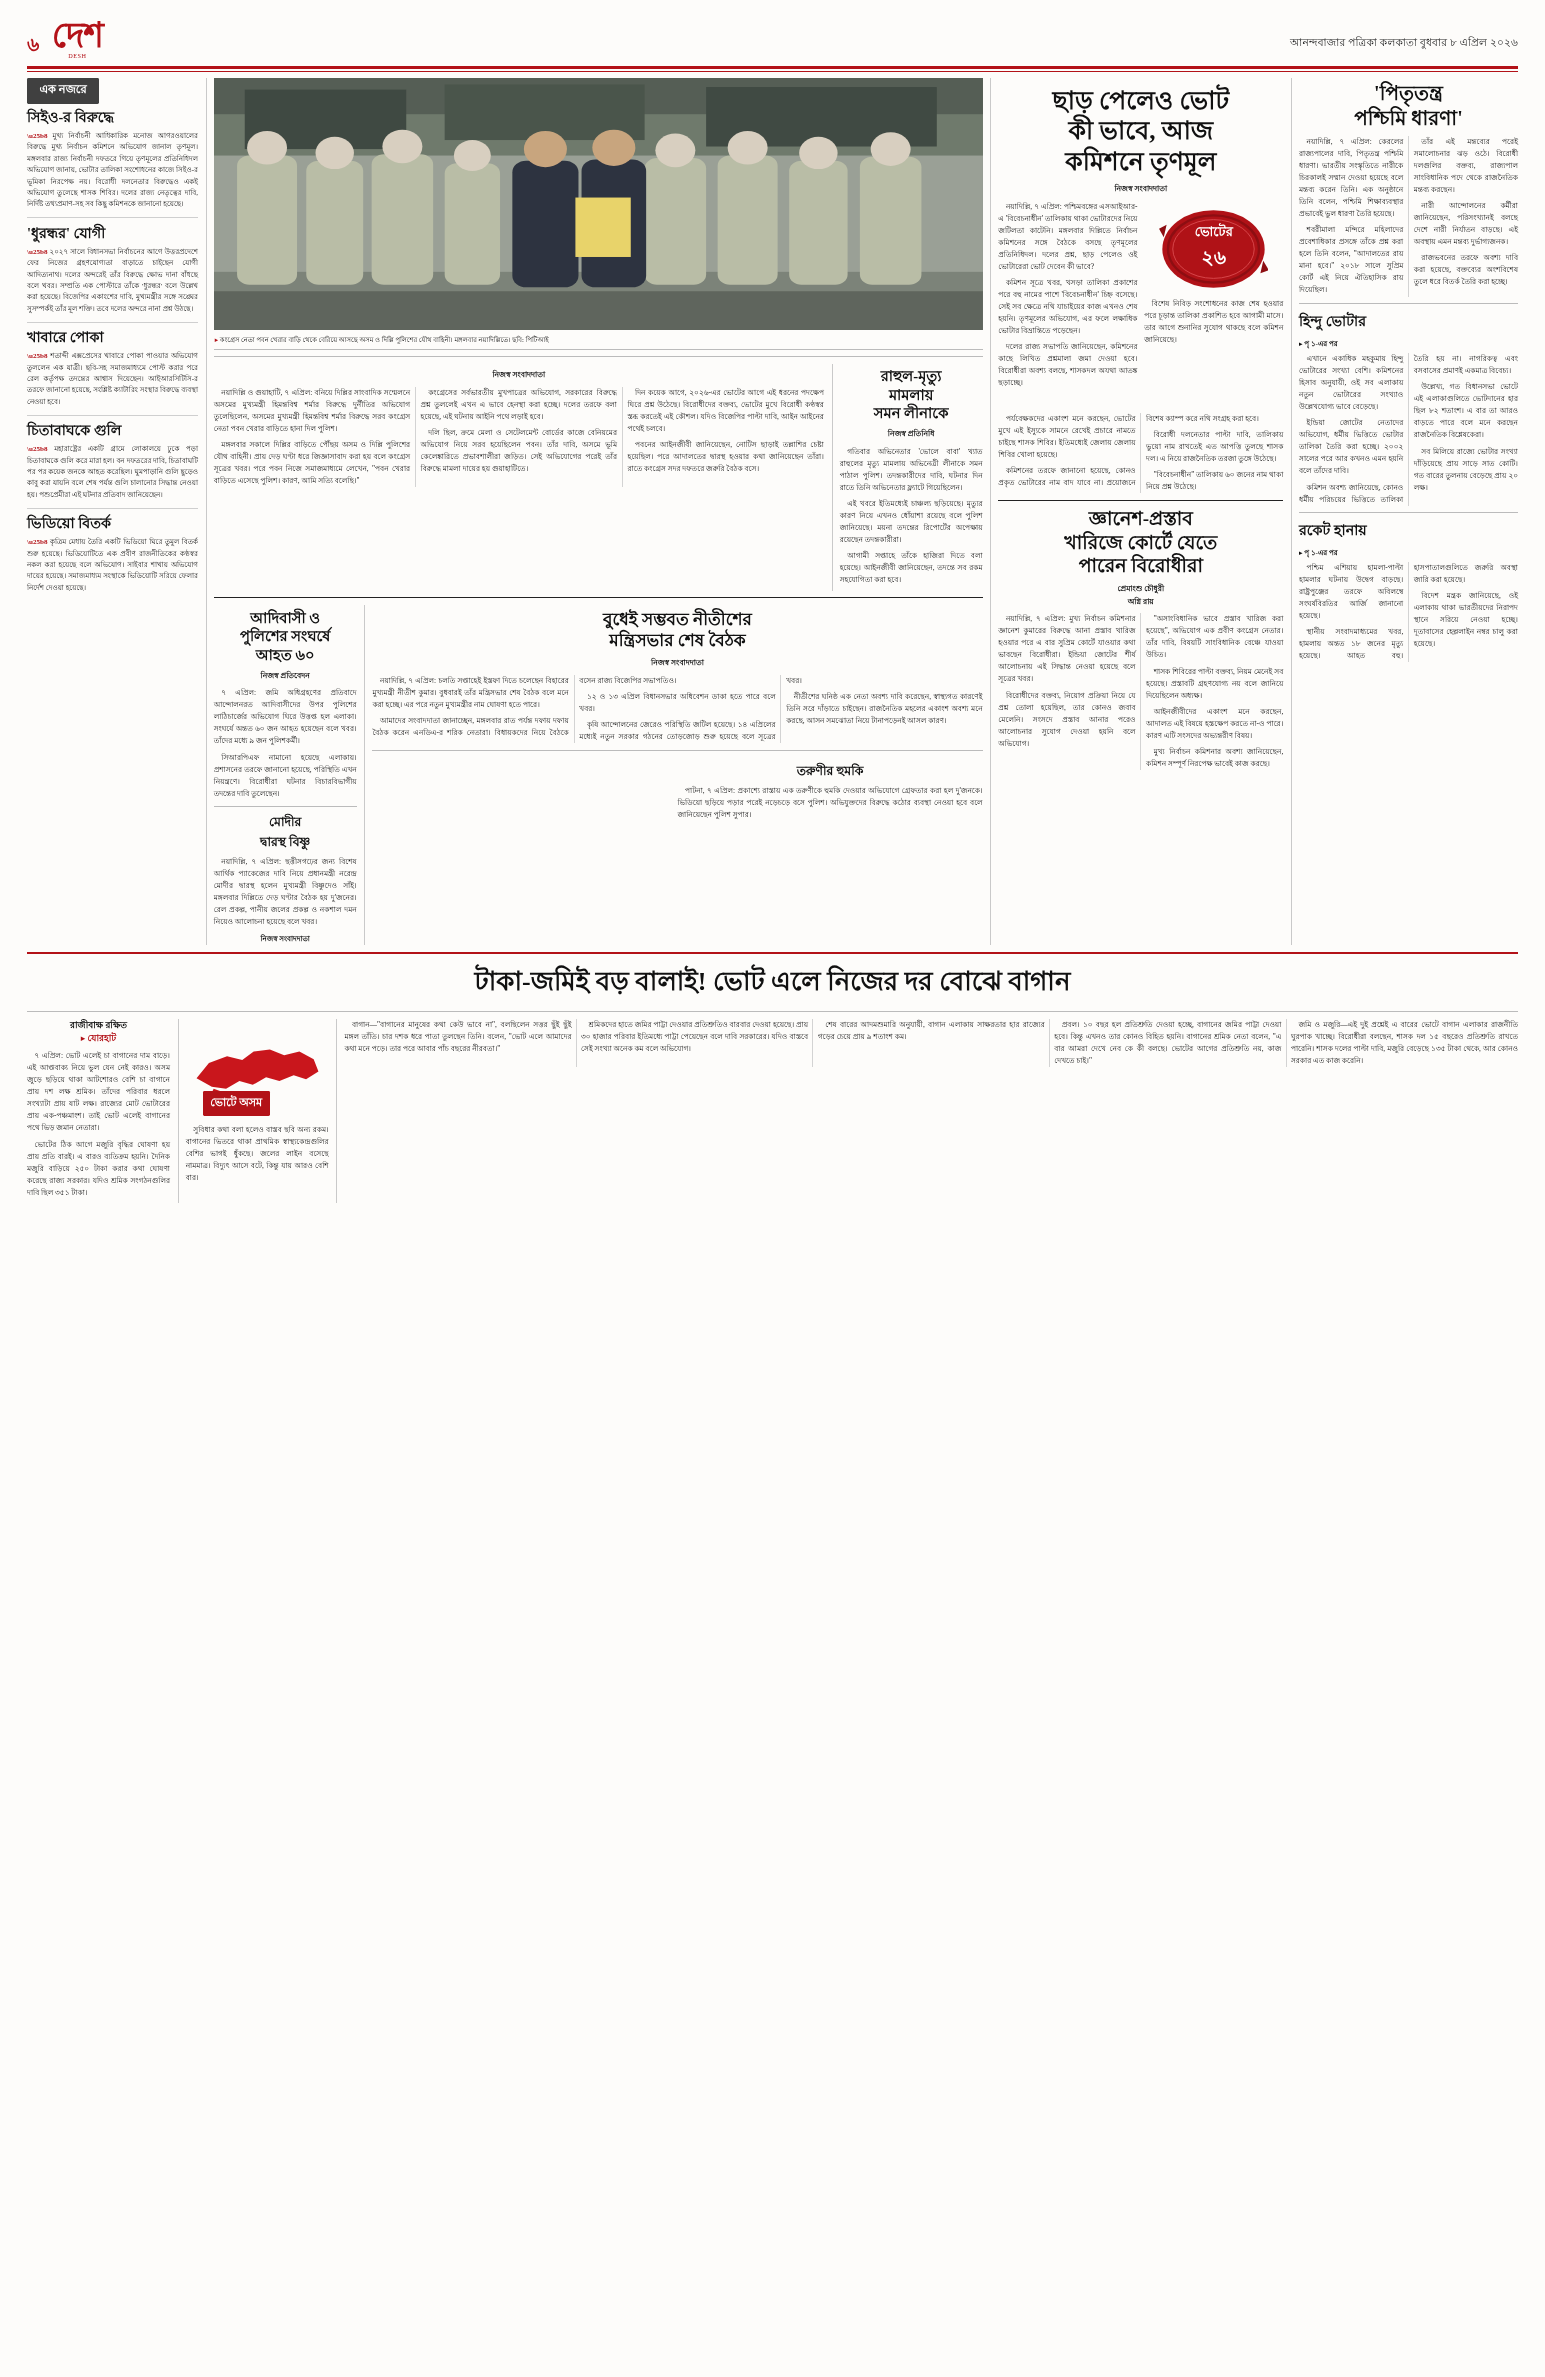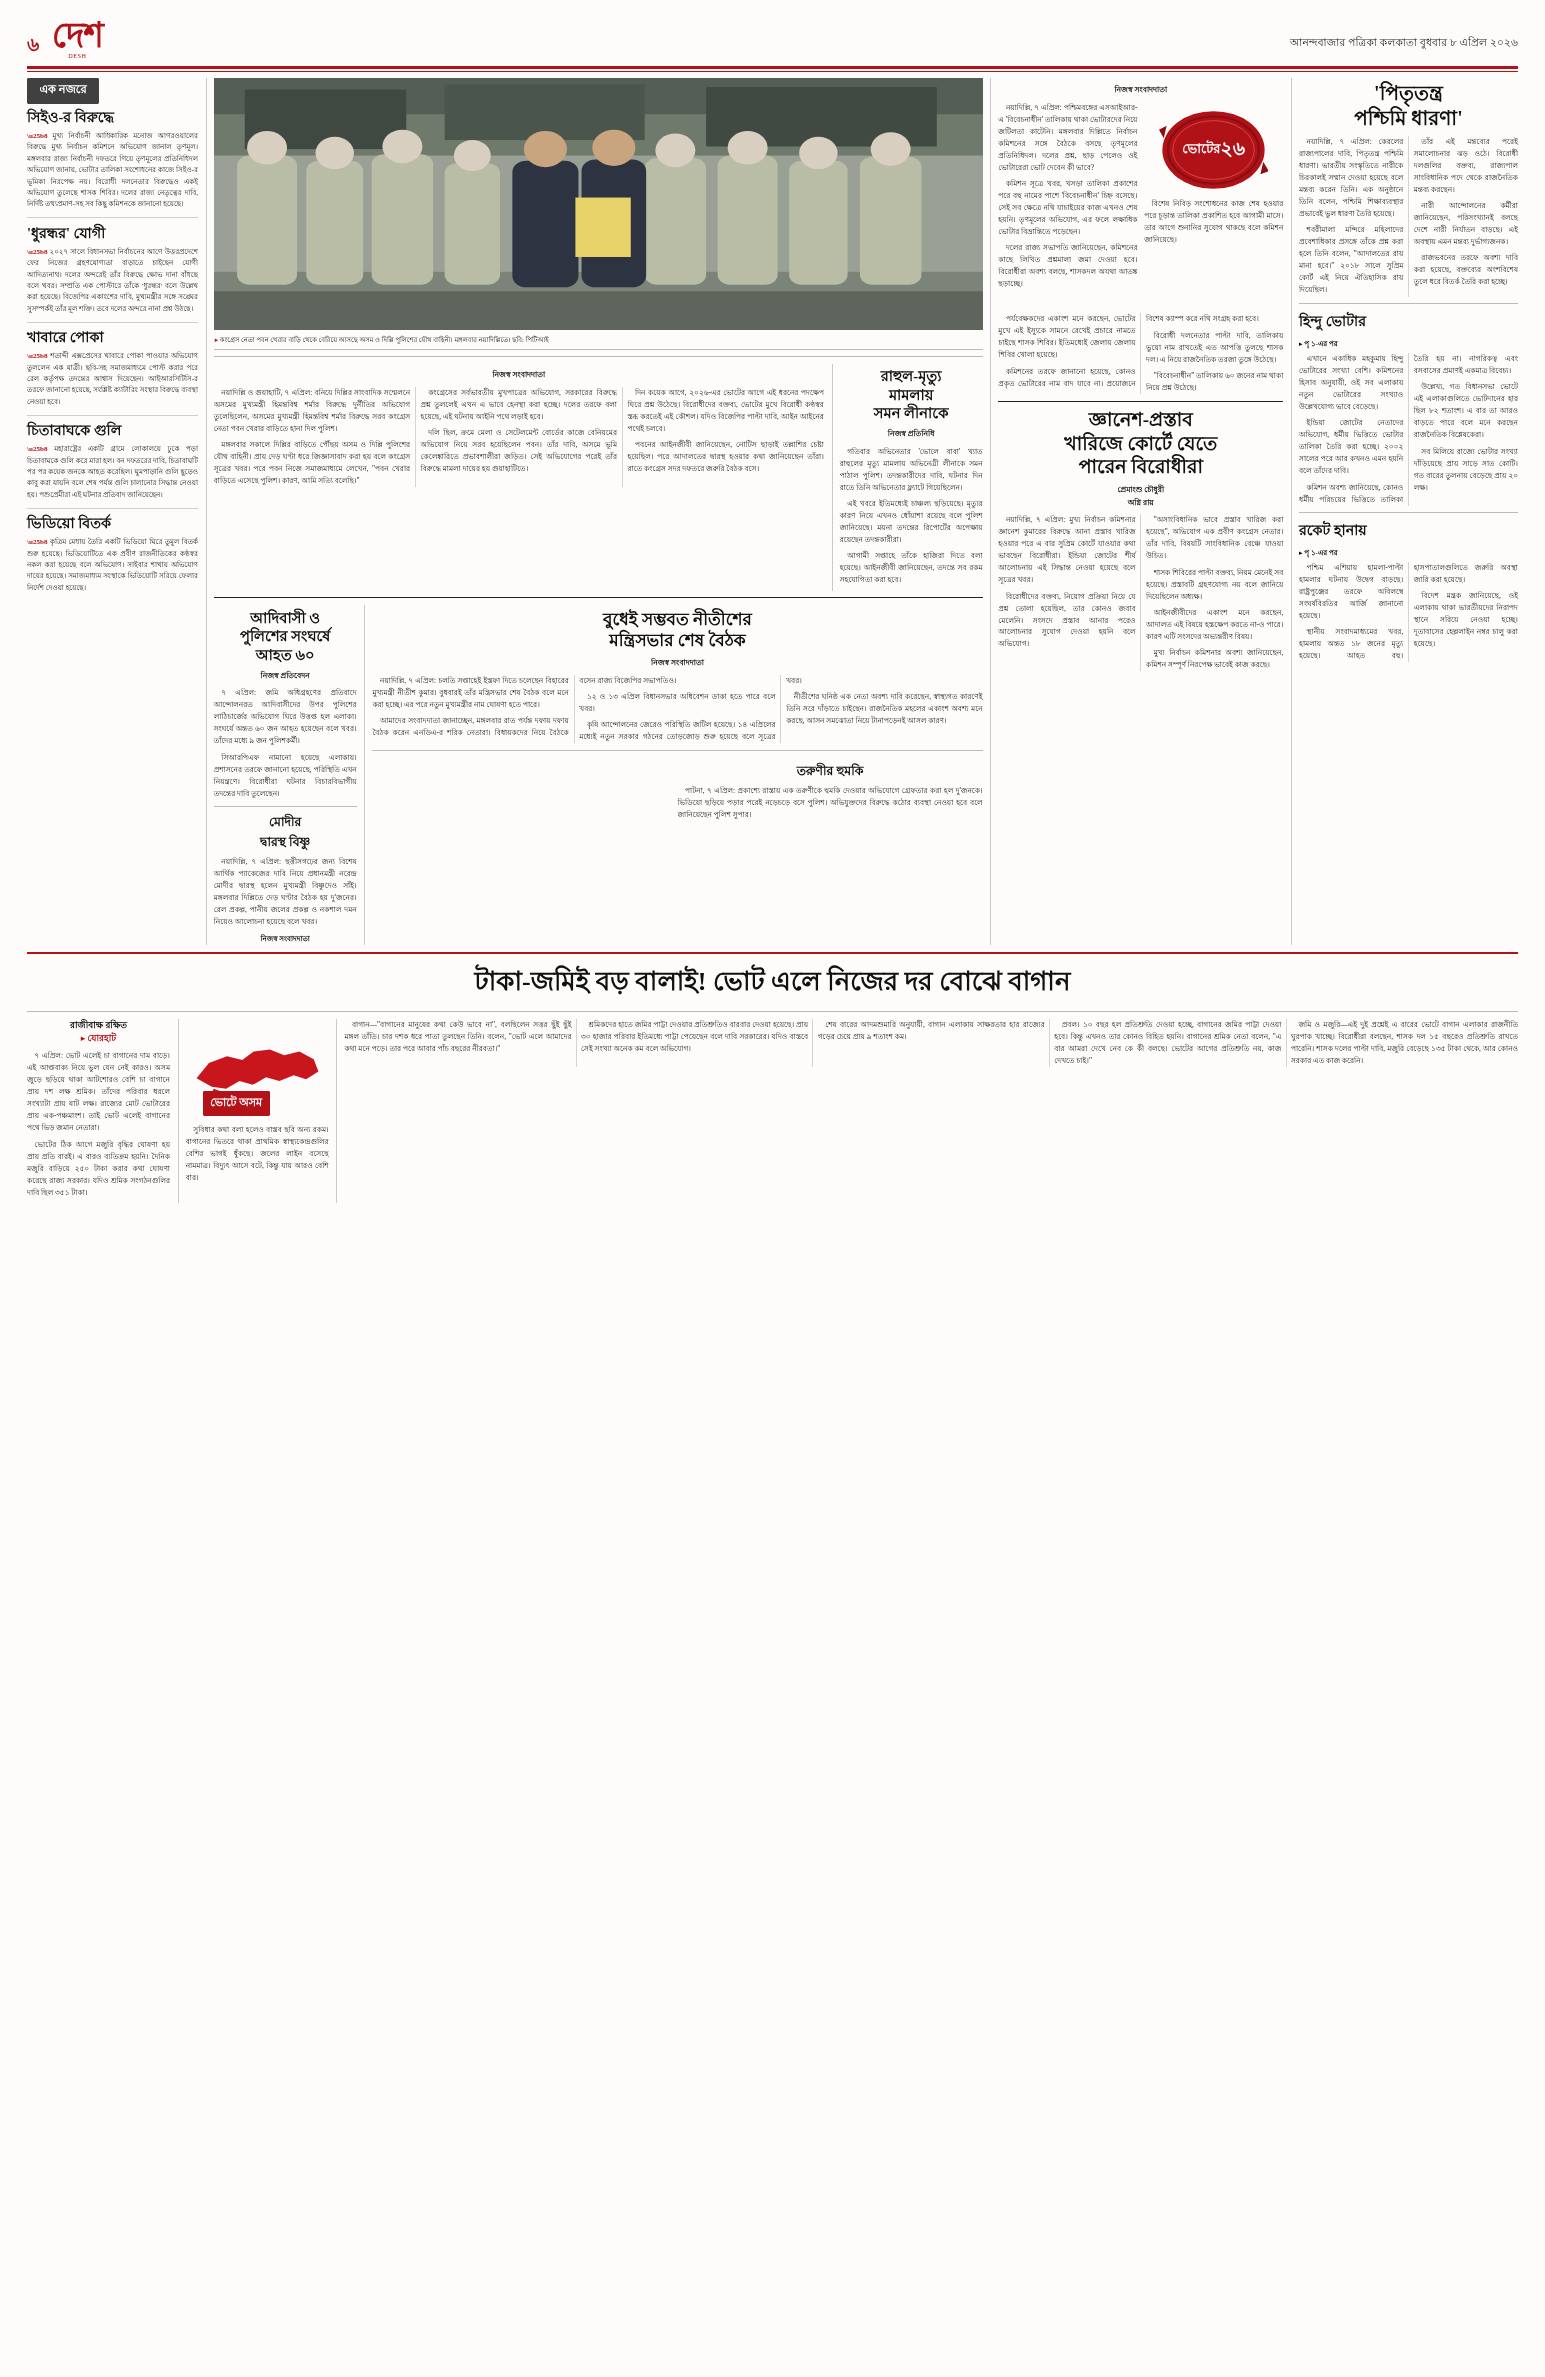--- a/index.html
+++ b/index.html
@@ -60,21 +60,21 @@
   .rule-thin { height:0.5px; background:#bbb; margin:6.7px 0; }
   .rule-thick { height:1.9px; background:#b31218; margin:7.6px 0 6.7px; }
   .rule-black { height:1px; background:#222; margin:6.7px 0; }
 
   .two-col { column-count:2; column-gap:10.5px; column-rule:0.5px solid #d3d3d3; }
   .three-col { column-count:3; column-gap:10.5px; column-rule:0.5px solid #d3d3d3; }
   .five-col { column-count:5; column-gap:9.5px; column-rule:0.5px solid #d3d3d3; }
 
   
   .seal { width:109px; height:90px; margin:2.9px auto 3.8px; position:relative; }
-  .seal-txt { position:absolute; inset:0; display:flex; flex-direction:row; align-items:center; justify-content:center;
+  .seal-txt { position:absolute; inset:0; display:flex; flex-direction:column; align-items:center; justify-content:center;
               color:#fff; font-weight:bold; }
   .seal-t1 { font-size:13px; }
   .seal-t2 { font-size:19px; }
 
   
   .bottom-head { font-size:26px; font-weight:bold; text-align:center; margin:2.9px 0 6.7px; }
   .bottom-by { text-align:center; font-size:9px; font-weight:bold; line-height:1.5; }
   .bot-loc { color:#b31218; font-weight:bold; }
 
   .map-box { width:100%; height:100px; position:relative; margin:3.8px 0 1.9px;}
@@ -251,20 +251,23 @@
               </div>
             </div>
           </div>
         </div>
       </div>
     </div>
 
     <div class="col-sep"></div>
 
     <div class="colRight">
+      <div class="hl-xl" style="font-size:25px;white-space:pre-line;">ছাড় পেলেও ভোট
+কী ভাবে, আজ
+কমিশনে তৃণমূল</div>
       <div class="byline">নিজস্ব সংবাদদাতা</div>
 
       <div style="display:flex;gap:6.7px;">
         <div style="flex:1 1 50%;" class="body-txt">
           <p>নয়াদিল্লি, ৭ এপ্রিল: পশ্চিমবঙ্গের এসআইআর-এ 'বিবেচনাধীন' তালিকায় থাকা ভোটারদের নিয়ে জটিলতা কাটেনি। মঙ্গলবার দিল্লিতে নির্বাচন কমিশনের সঙ্গে বৈঠকে বসছে তৃণমূলের প্রতিনিধিদল। দলের প্রশ্ন, ছাড় পেলেও ওই ভোটারেরা ভোট দেবেন কী ভাবে?</p>
           <p>কমিশন সূত্রে খবর, খসড়া তালিকা প্রকাশের পরে বহু নামের পাশে 'বিবেচনাধীন' চিহ্ন বসেছে। সেই সব ক্ষেত্রে নথি যাচাইয়ের কাজ এখনও শেষ হয়নি। তৃণমূলের অভিযোগ, এর ফলে লক্ষাধিক ভোটার বিভ্রান্তিতে পড়েছেন।</p>
           <p>দলের রাজ্য সভাপতি জানিয়েছেন, কমিশনের কাছে লিখিত প্রশ্নমালা জমা দেওয়া হবে। বিরোধীরা অবশ্য বলছে, শাসকদল অযথা আতঙ্ক ছড়াচ্ছে।</p>
         </div>
         <div style="flex:1 1 50%;">
           <div class="seal">

